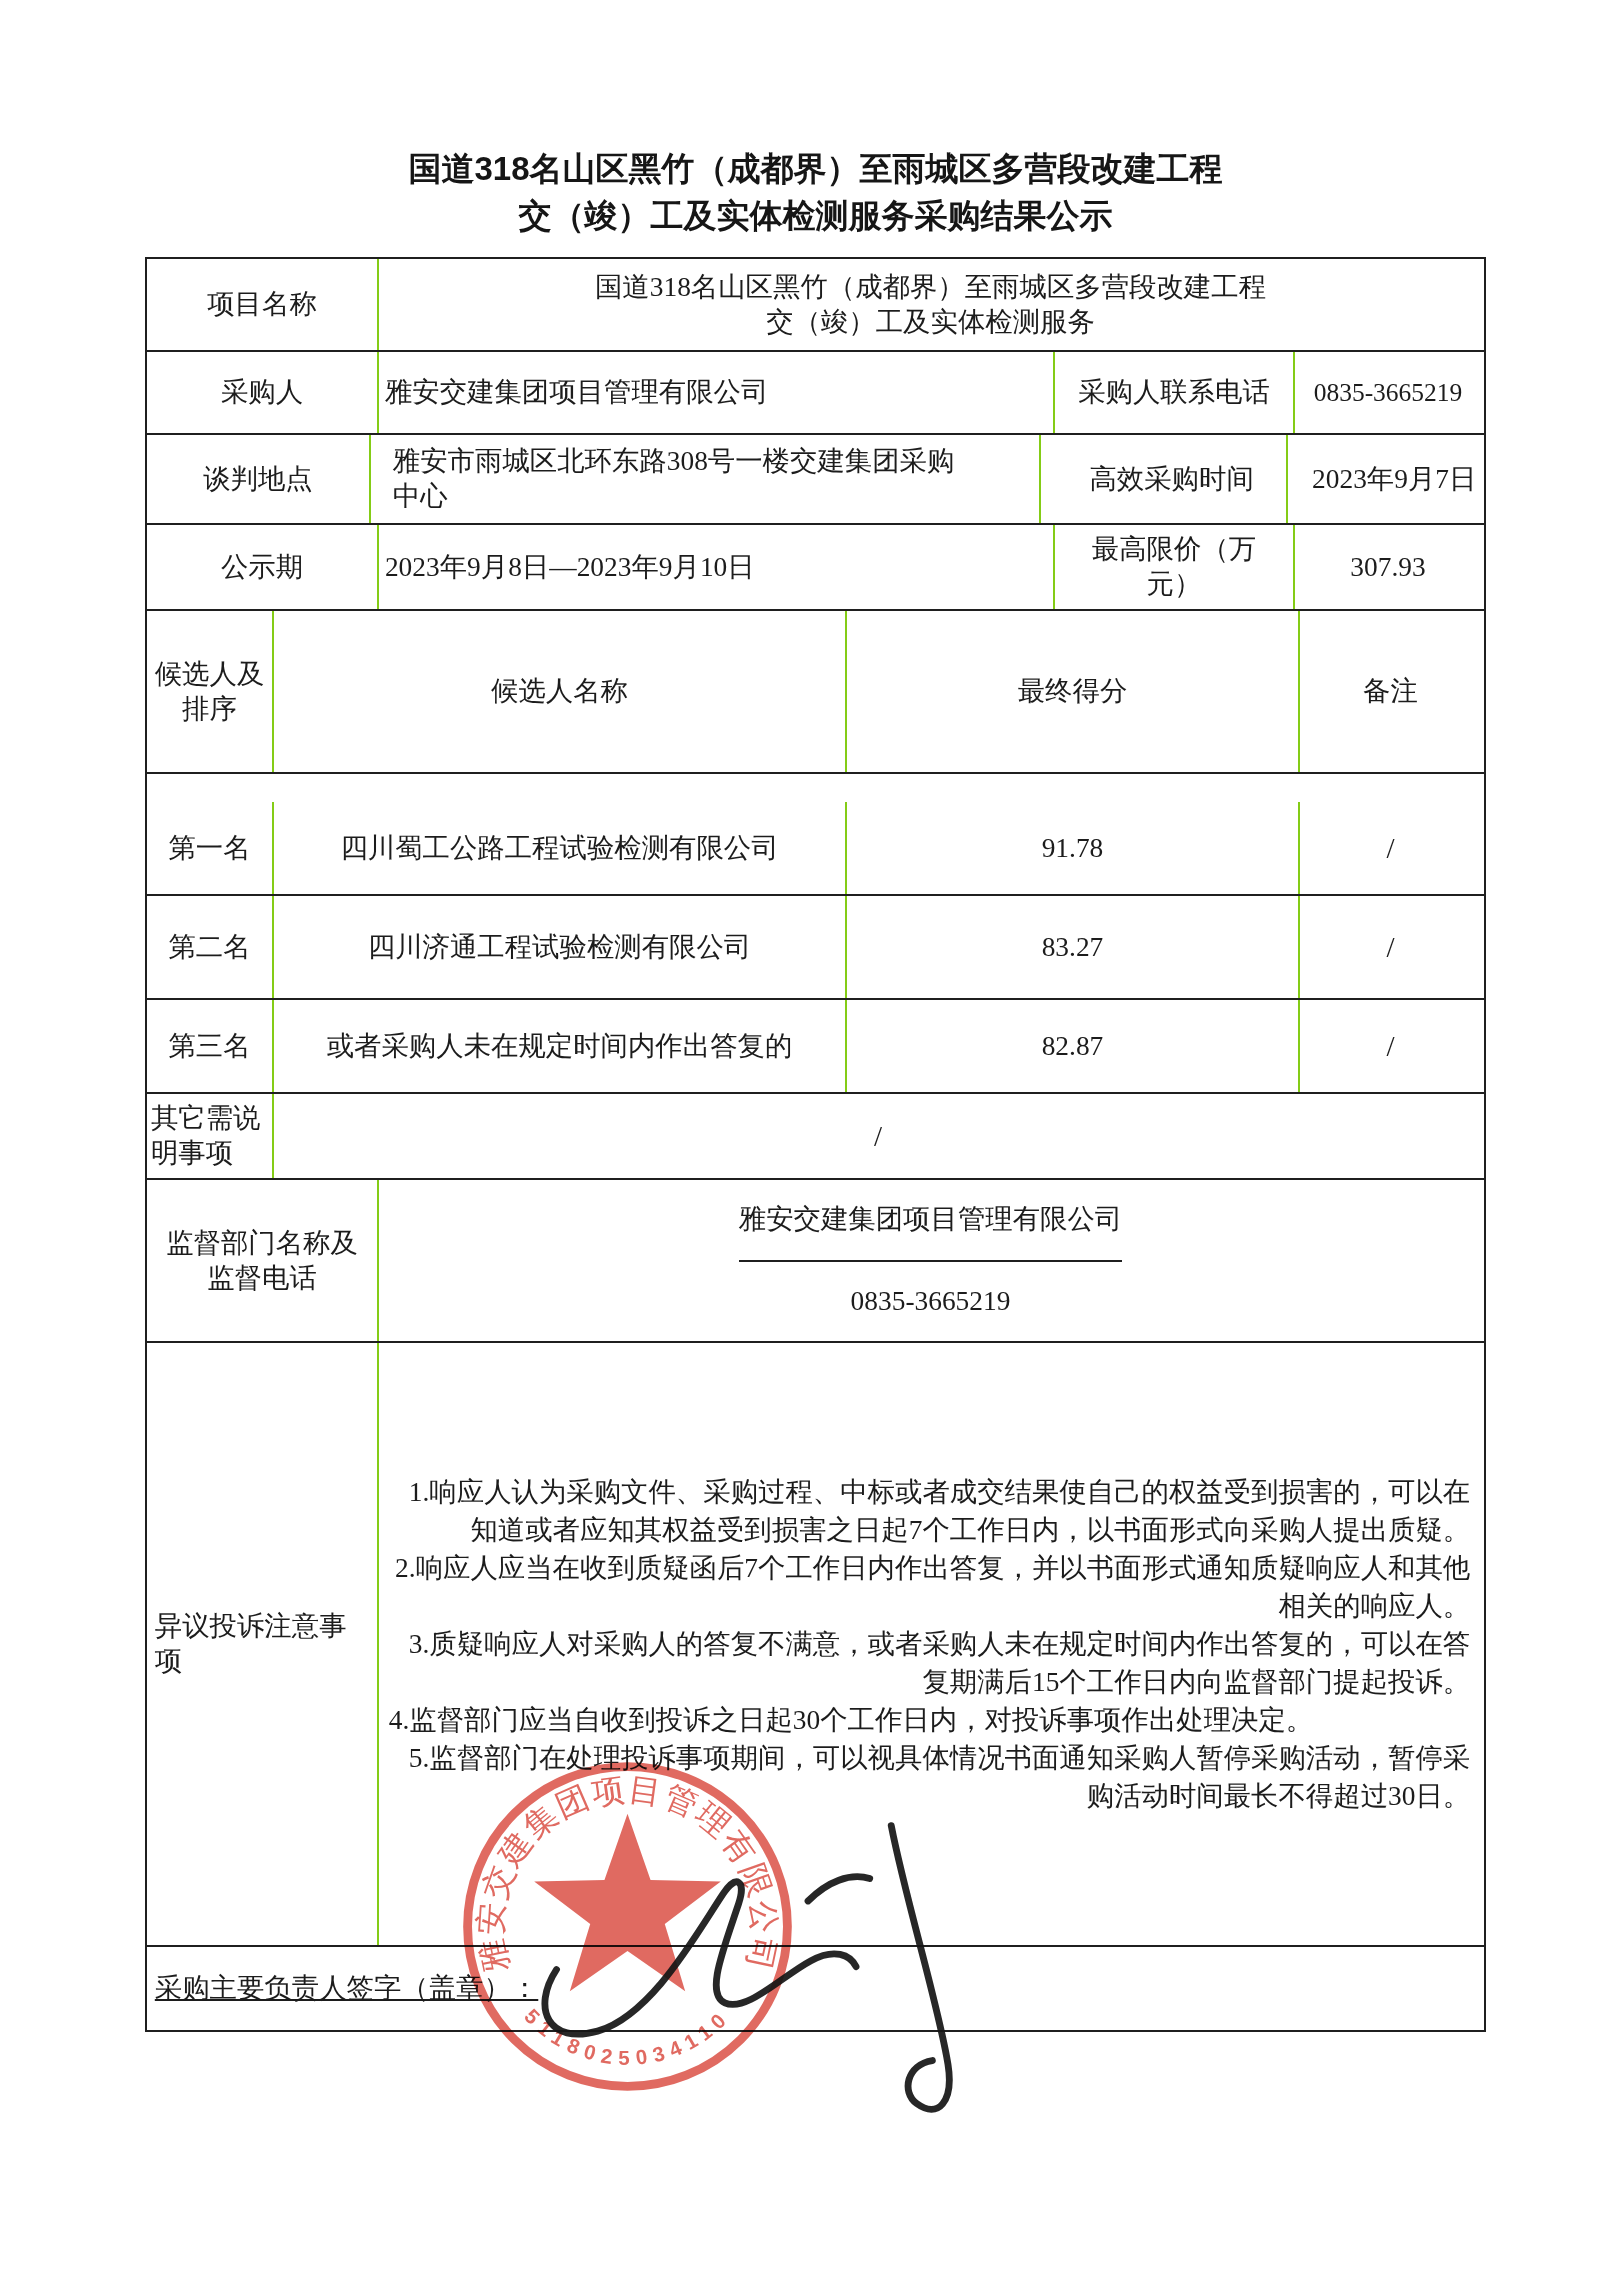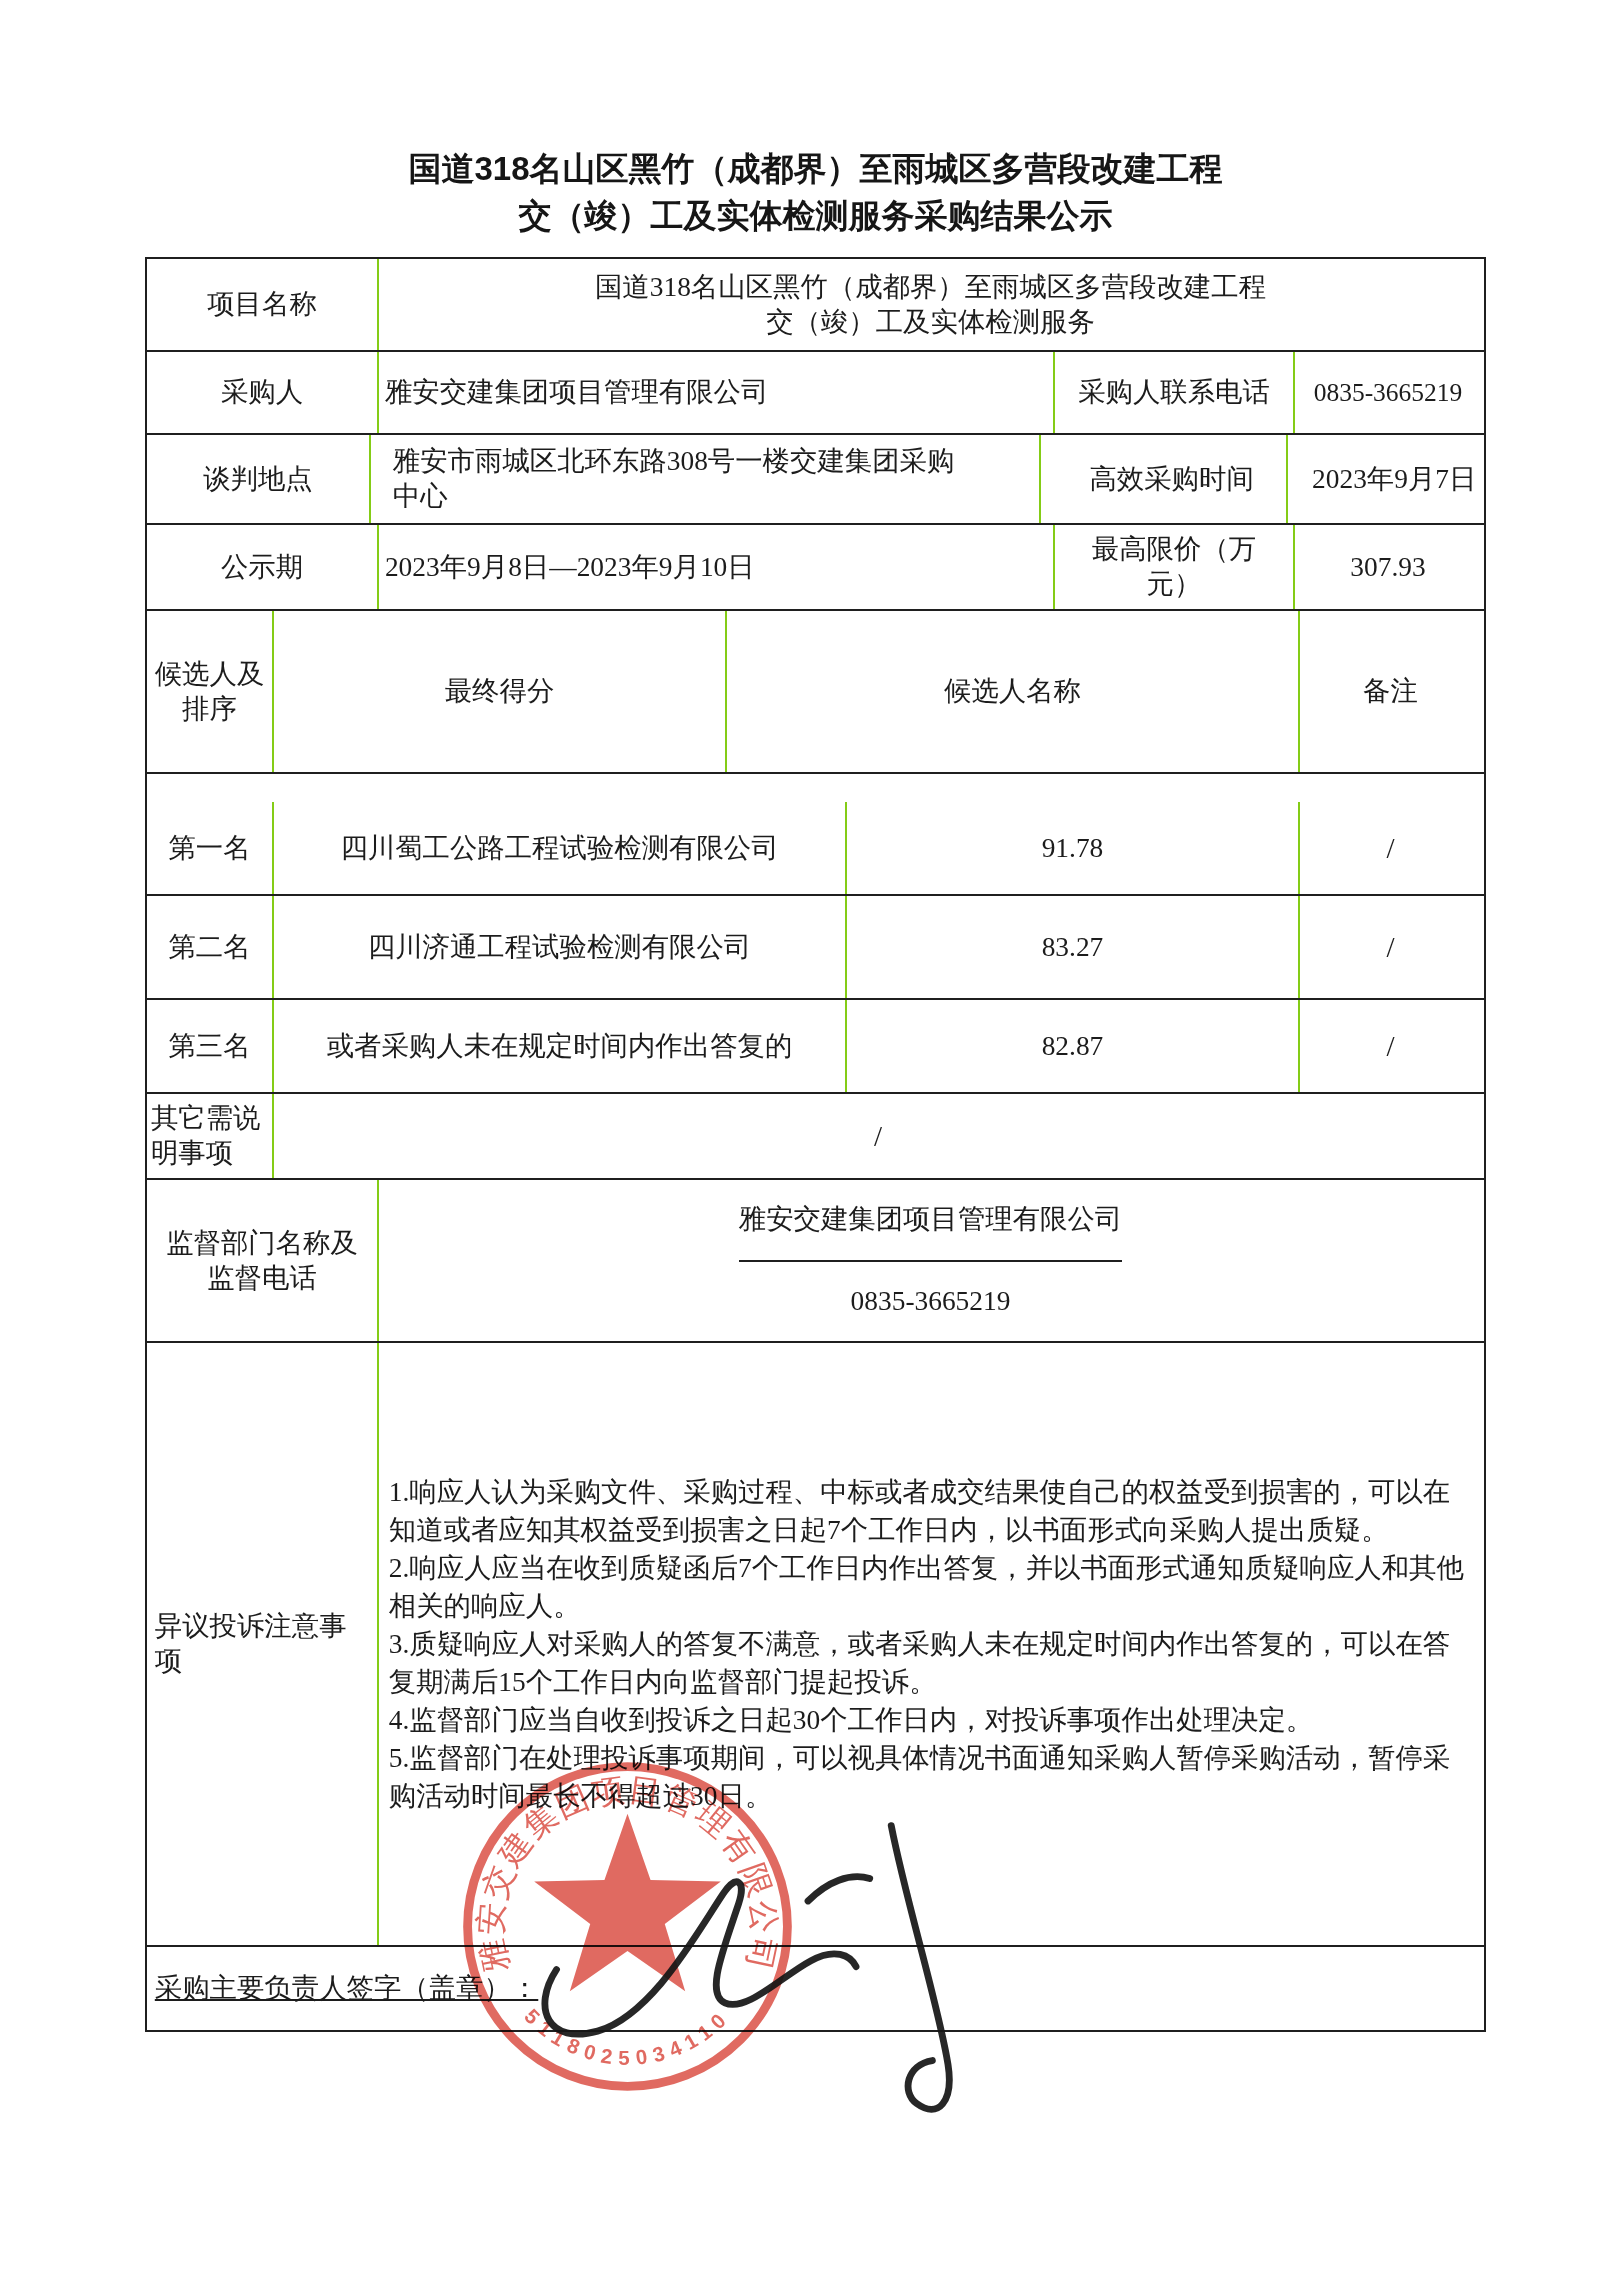--- a/index.html
+++ b/index.html
@@ -48,21 +48,21 @@
   .stack > div {
     flex:1; display:flex; align-items:center; justify-content:center;
     font-size:27.4px; box-sizing:border-box;
   }
   .stack > div:first-child { border-bottom:2.9px solid #1f1f1f; }
   
   .obj-body {
     flex-direction:column; align-items:flex-start; justify-content:center;
     padding:0 11.8px 0 9.8px;
   }
-  .obj-line { font-size:27.4px; line-height:38px; text-align:left; }
+  .obj-line { font-size:27.4px; line-height:38px; text-align:right; }
   
   .sig-cell { justify-content:flex-start; padding-left:7.8px; }
   
   .stamp { position:absolute; left:446px; top:1745px; width:363px; height:363px;
            pointer-events:none; opacity:.82; mix-blend-mode:multiply; }
   .ink   { position:absolute; left:519px; top:1808px; width:490px; height:323px;
            pointer-events:none; }
 </style>
 </head>
 <body>
@@ -100,22 +100,22 @@
 
     <div class="tr r4">
       <div class="c wA">公示期</div>
       <div class="c wB al">2023年9月8日—2023年9月10日</div>
       <div class="c wC pad-limit">最高限价（万元）</div>
       <div class="c wD last">307.93</div>
     </div>
 
     <div class="tr rh">
       <div class="c wR">候选人及排序</div>
+      <div class="c wN">候选人名称</div>
       <div class="c wS">最终得分</div>
-      <div class="c wN">候选人名称</div>
       <div class="c wM last">备注</div>
     </div>
 
     <div class="tr rc1">
       <div class="c wR">第一名</div>
       <div class="c wN">四川蜀工公路工程试验检测有限公司</div>
       <div class="c wS">91.78</div>
       <div class="c wM last slash">/</div>
     </div>
 

